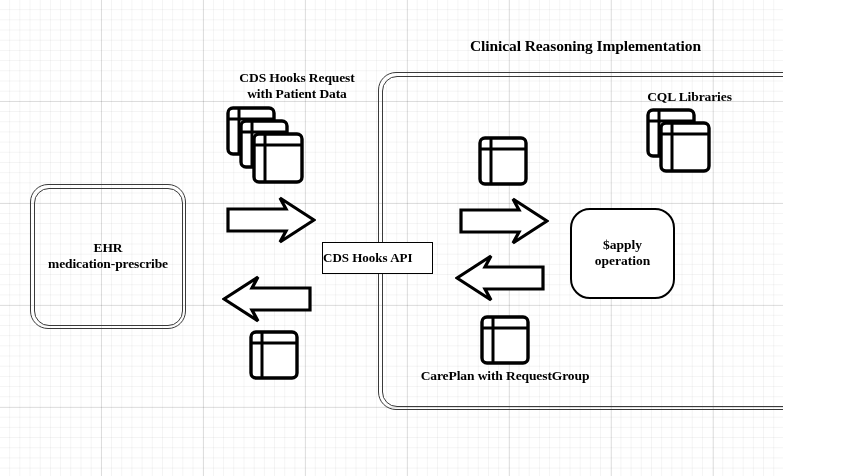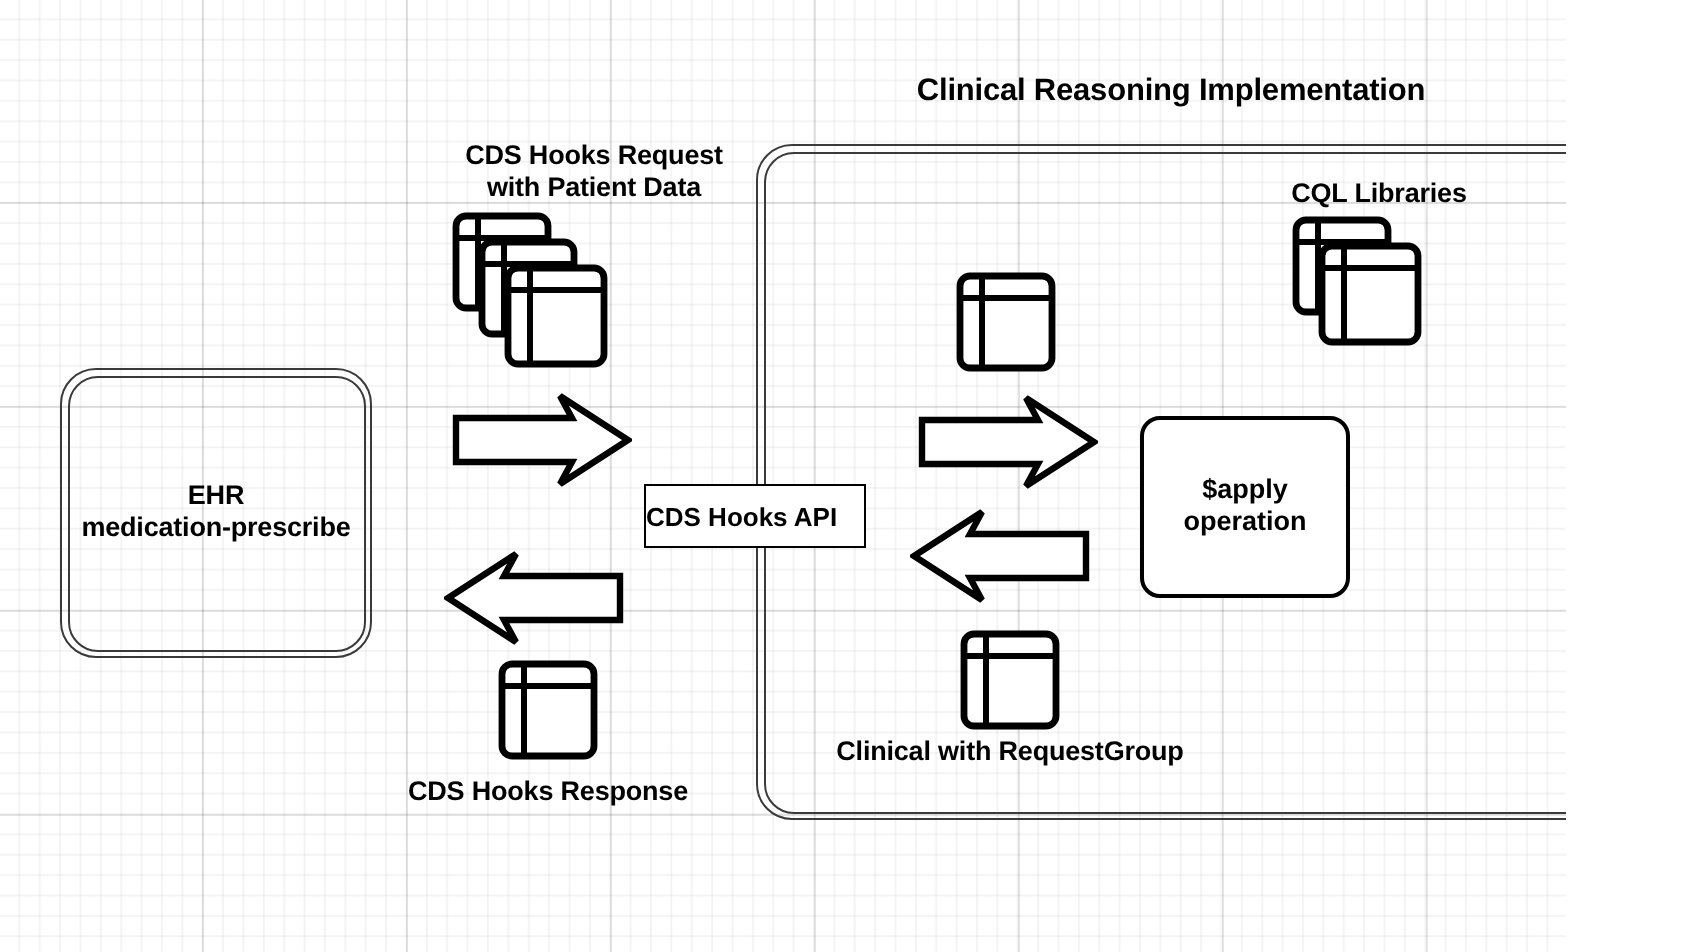--- a/index.html
+++ b/index.html
@@ -21,20 +21,21 @@
       linear-gradient(to right, rgba(0,0,0,0.045) 1px, transparent 1px),
       linear-gradient(to bottom, rgba(0,0,0,0.045) 1px, transparent 1px),
       linear-gradient(to right, rgba(0,0,0,0.10) 1px, transparent 1px),
       linear-gradient(to bottom, rgba(0,0,0,0.10) 1px, transparent 1px);
     background-size:
       10.2px 10.2px,
       10.2px 10.2px,
       102px 102px,
       102px 102px;
     background-position: -1px -1px, -1px -1px, -1px -1px, -1px -1px;
+    font-family: Liberation Serif, serif;
   }
 
   
   .label {
     position: absolute;
     color: #000000;
     font-weight: bold;
     line-height: 1.22;
     white-space: pre;
     letter-spacing: -0.1px;
@@ -64,21 +65,21 @@
     border: 1.3px solid #3a3a3a;
     border-radius: 15px;
     pointer-events: none;
   }
 
   
   .round-box {
     position: absolute;
     box-sizing: border-box;
     border: 2.2px solid #000000;
-    border-radius: 10px;
+    border-radius: 20px;
     background: #ffffff;
     padding-left: 18px;
   }
   .round-box .box-text {
     position: absolute;
     left: 0; right: 0; top: 50%;
     transform: translateY(-50%);
     text-align: center;
     color: #000;
     font-weight: bold;
@@ -162,21 +163,20 @@
   <div class="svg-node" style="left:249px; top:330px;">
     <svg width="50" height="50" viewBox="0 0 50 50" xmlns="http://www.w3.org/2000/svg">
       <g fill="#ffffff" stroke="#000000" stroke-width="3.4" stroke-linejoin="round">
         <rect x="2" y="2" width="46" height="46" rx="5"></rect>
         <line x1="2" y1="13" x2="48" y2="13" stroke-width="3"></line>
         <line x1="13" y1="2" x2="13" y2="48" stroke-width="3"></line>
       </g>
     </svg>
   </div>
 
-  <div class="label center" style="left:174px; top:388px; width:200px; font-size:13.5px;">CDS Hooks Response</div>
 
 
   <div class="svg-node" style="left:478px; top:136px;">
     <svg width="50" height="50" viewBox="0 0 50 50" xmlns="http://www.w3.org/2000/svg">
       <g fill="#ffffff" stroke="#000000" stroke-width="3.4" stroke-linejoin="round">
         <rect x="2" y="2" width="46" height="46" rx="5"></rect>
         <line x1="2" y1="13" x2="48" y2="13" stroke-width="3"></line>
         <line x1="13" y1="2" x2="13" y2="48" stroke-width="3"></line>
       </g>
     </svg>
@@ -217,15 +217,15 @@
   <div class="svg-node" style="left:480px; top:315px;">
     <svg width="50" height="50" viewBox="0 0 50 50" xmlns="http://www.w3.org/2000/svg">
       <g fill="#ffffff" stroke="#000000" stroke-width="3.4" stroke-linejoin="round">
         <rect x="2" y="2" width="46" height="46" rx="5"></rect>
         <line x1="2" y1="13" x2="48" y2="13" stroke-width="3"></line>
         <line x1="13" y1="2" x2="13" y2="48" stroke-width="3"></line>
       </g>
     </svg>
   </div>
 
-  <div class="label center" style="left:402px; top:368px; width:206px; font-size:13.5px;">Clinical with RequestGroup</div>
+  <div class="label center" style="left:402px; top:368px; width:206px; font-size:13.5px;">CarePlan with RequestGroup</div>
 
 </div>
 
 </body></html>

